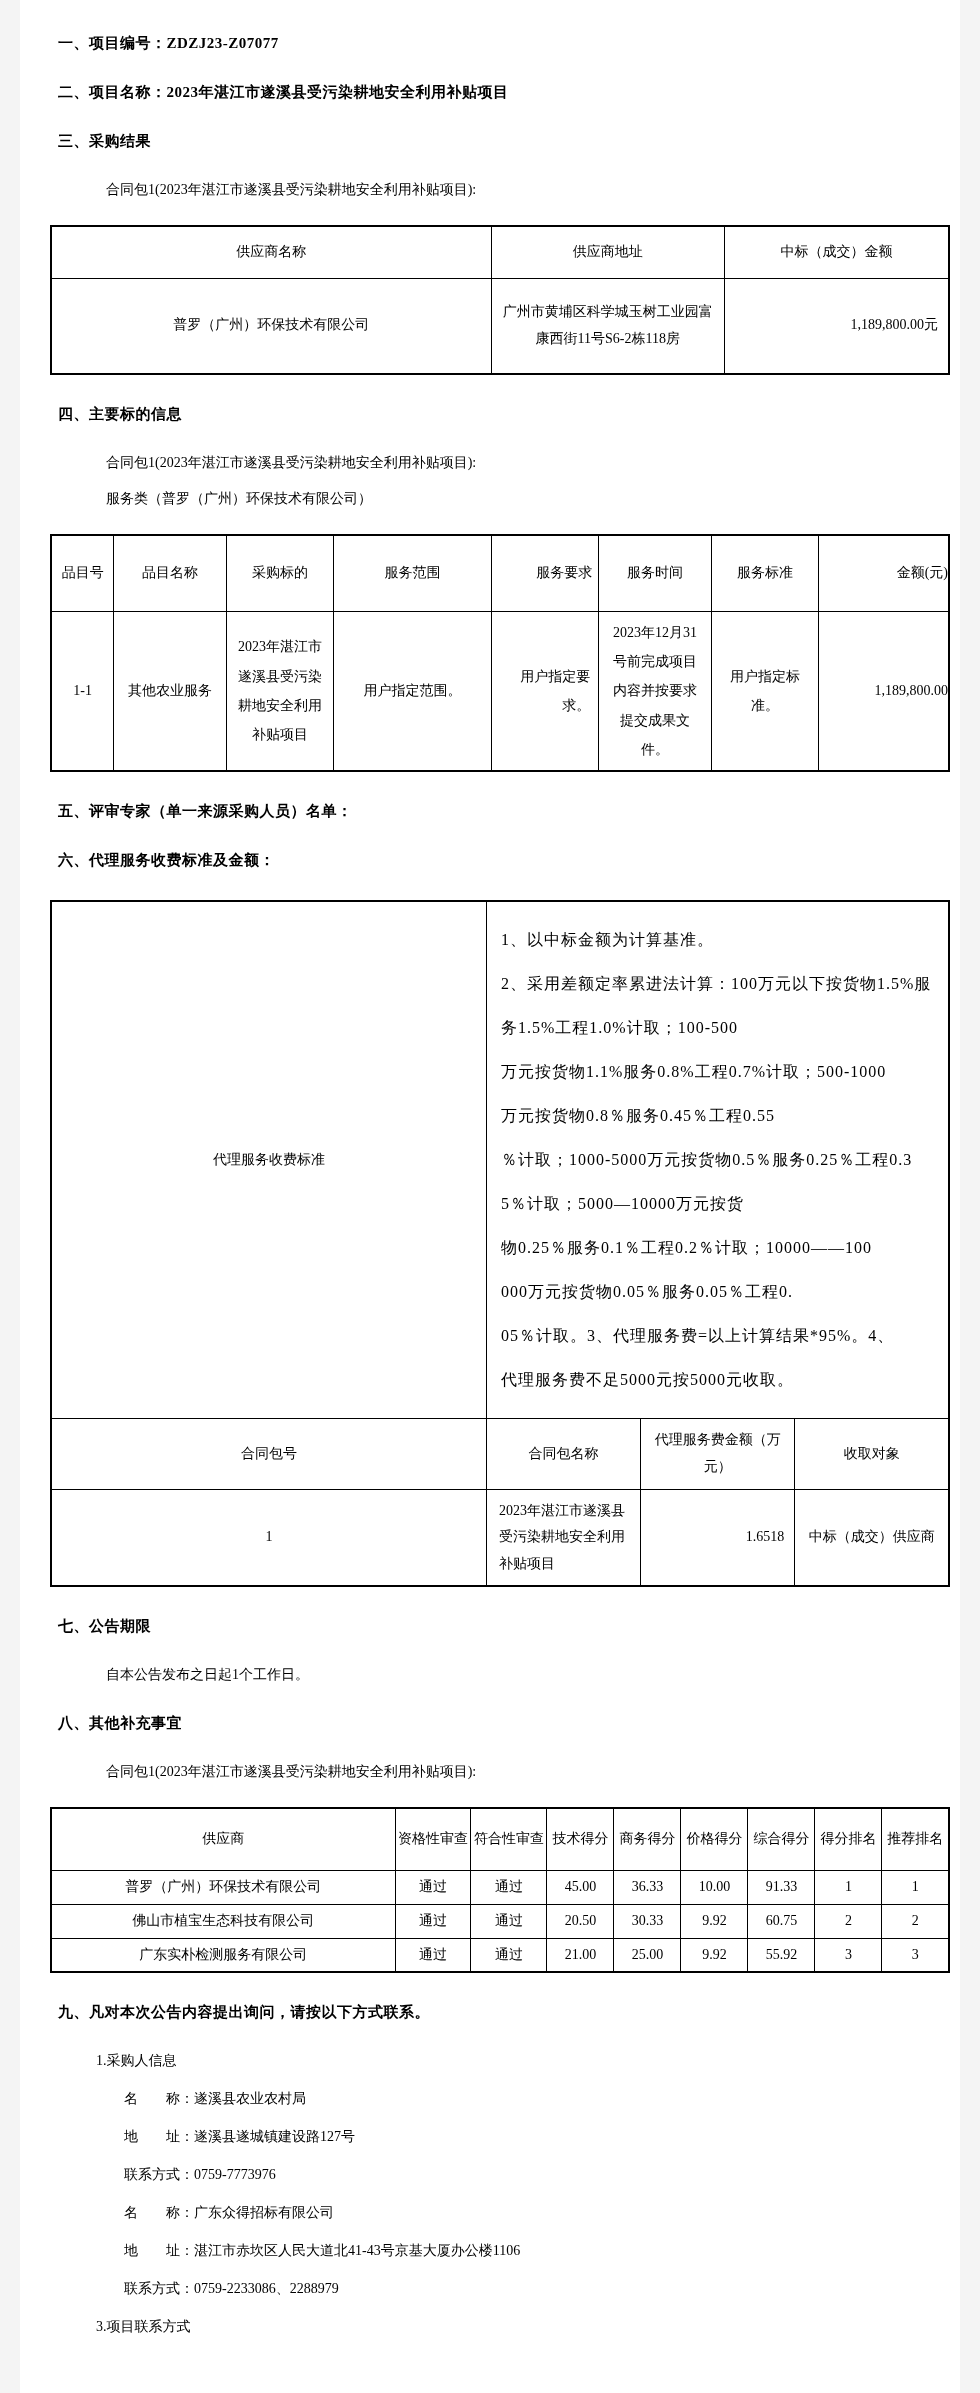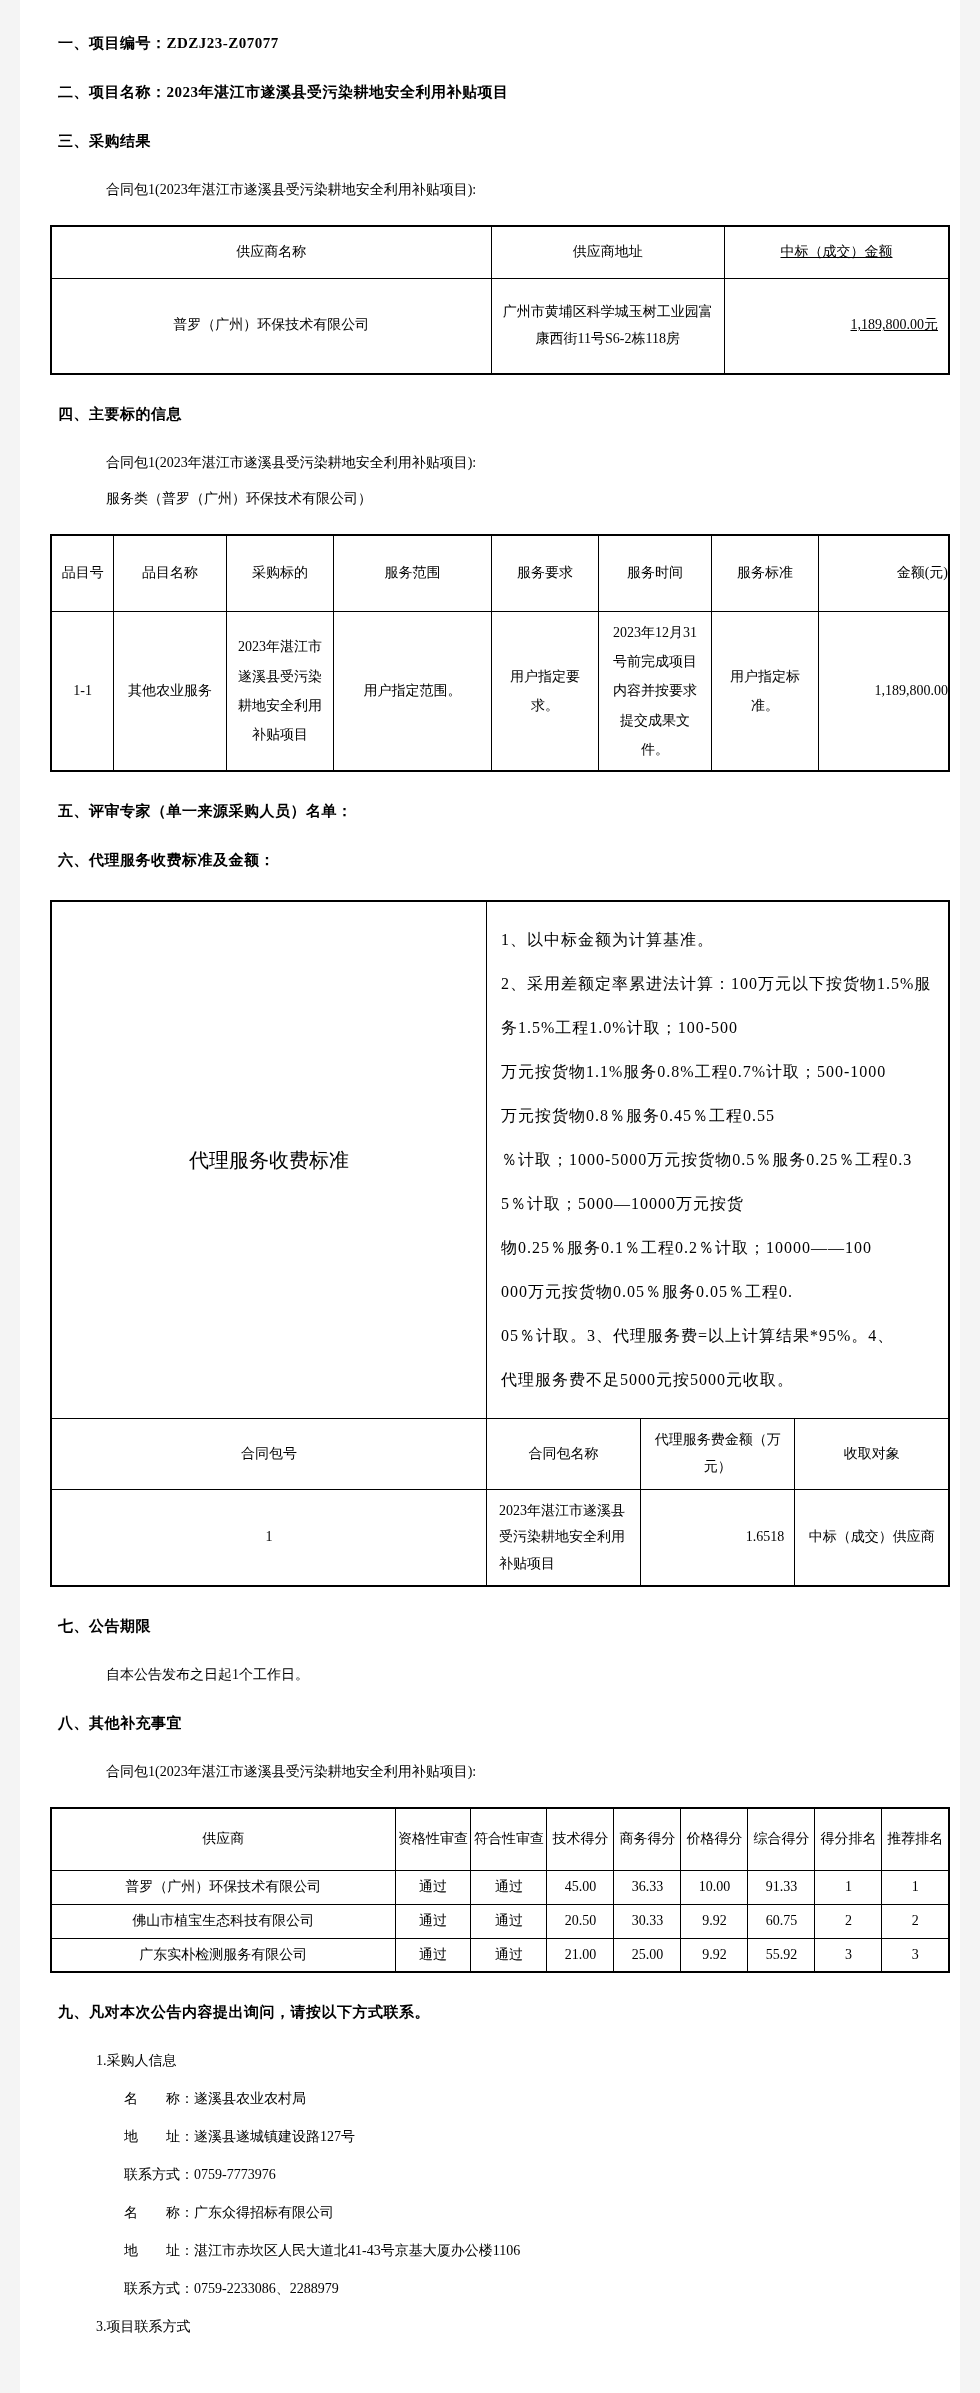--- a/index.html
+++ b/index.html
@@ -43,36 +43,36 @@
     padding: 8px 6px;
     font-weight: normal;
     word-break: break-all;
   }
   th { line-height: 1.9; }
   
   .t1 th { height: 52px; }
   .t1 td { height: 96px; line-height: 1.9; }
   .t1 .c0 { width: 49%; }
   .t1 .c1 { width: 26%; }
-  .t1 .c2 { width: 25%; text-decoration: underline; }
+  .t1 .c2 { width: 25%; }
   .t1 .money { text-align: right; padding-right: 10px; }
   
   .t2 th { height: 76px; }
   .t2 td { height: 148px; line-height: 2.1; padding: 6px 8px; }
   .t2 .c0 { width: 7%; }
   .t2 .c1 { width: 12.5%; }
   .t2 .c2 { width: 12%; }
   .t2 .c3 { width: 17.5%; }
-  .t2 .c4 { width: 12%; }
+  .t2 .c4 { width: 12%; text-align: right; }
   .t2 .c5 { width: 12.5%; }
   .t2 .c6 { width: 12%; }
   .t2 .c7 { width: 14.5%; }
   .t2 .money, .t2 th.money { text-align: right; padding-right: 0; }
   
-  .t3 .label-cell { width: 48.5%; font-size: 20px; }
+  .t3 .label-cell { width: 48.5%; font-size: 14px; }
   .t3 .desc-cell {
     text-align: left;
     white-space: pre-line;
     line-height: 2.75;
     padding: 16px 16px 16px 14px;
     letter-spacing: 1px;
     font-size: 16px;
     border-radius: 24px;
   }
   .t3 th { height: 62px; }

